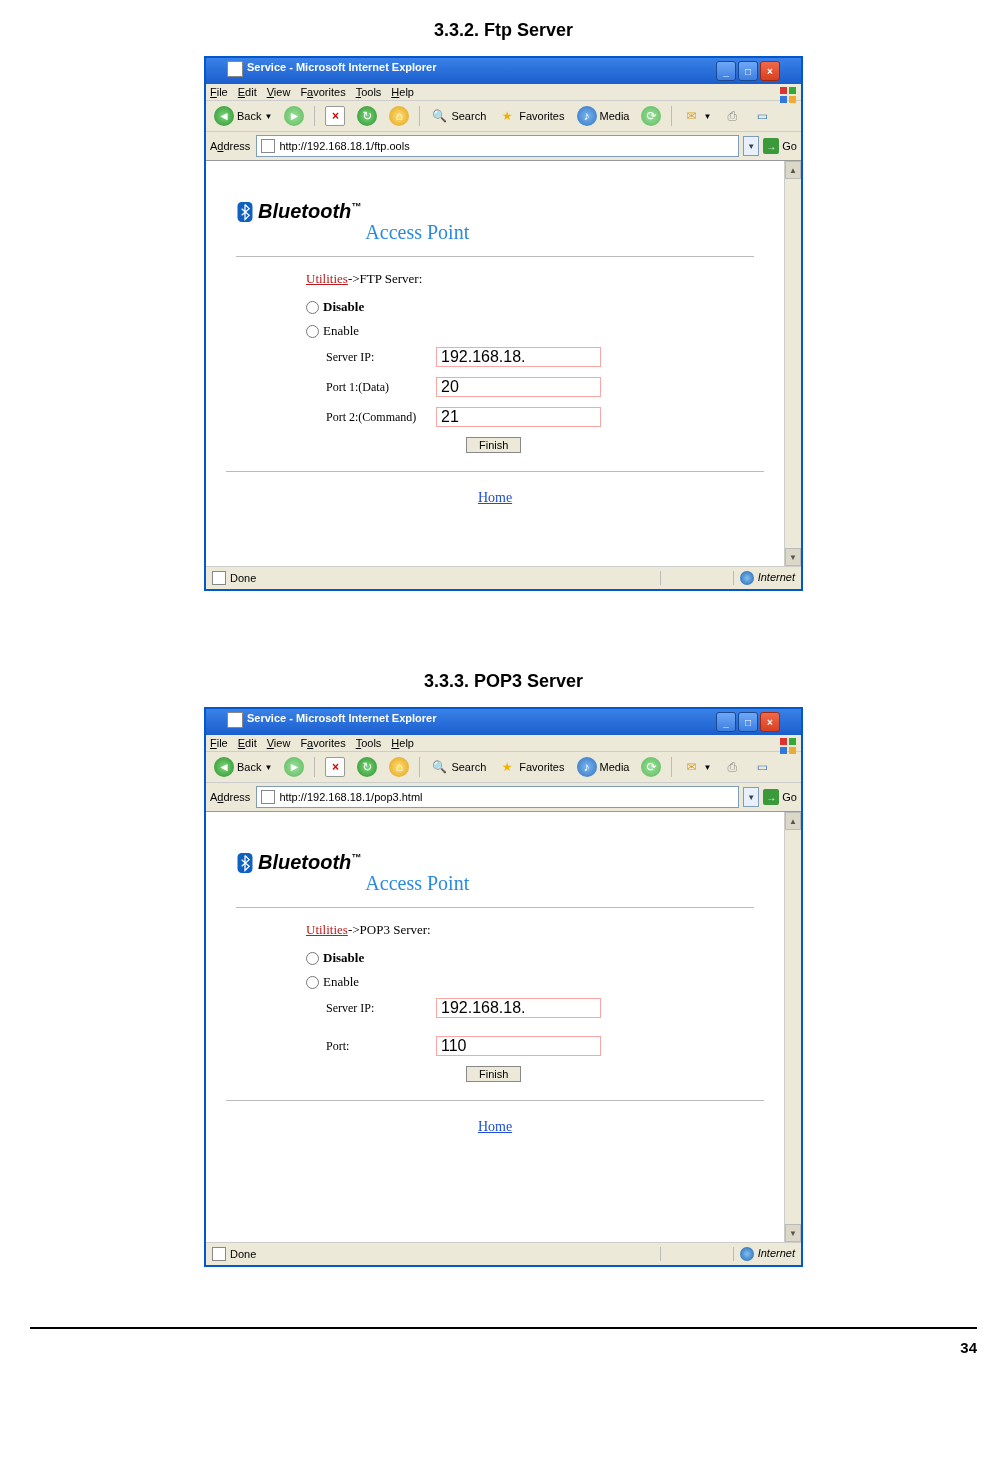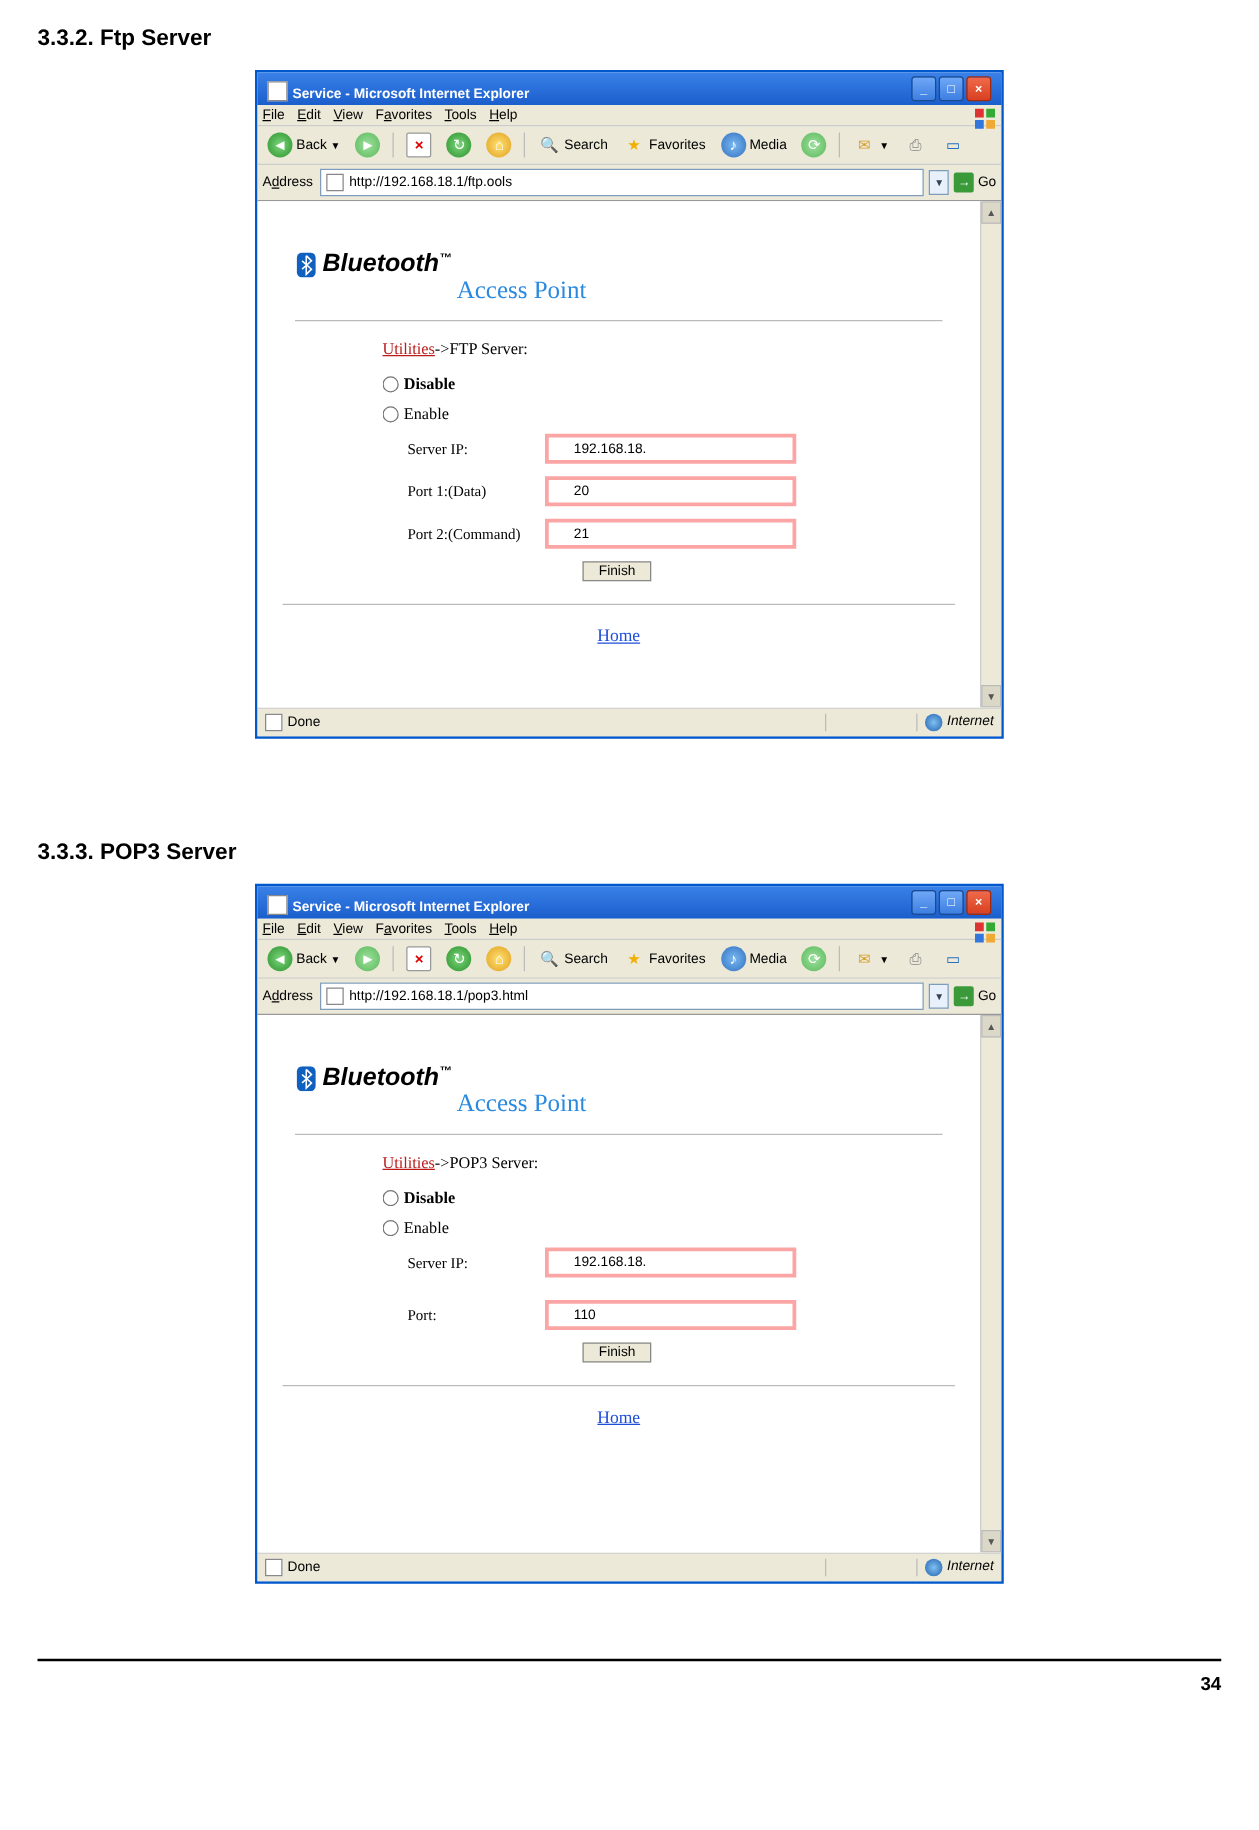--- a/index.html
+++ b/index.html
@@ -7,35 +7,36 @@
     margin: 0;
     padding: 20px 30px;
     background: #fff;
     width: 1007px;
     box-sizing: border-box;
   }
   .section-heading {
     font-size: 18px;
     font-weight: bold;
     margin: 0 0 15px 0;
+    text-align: center;
   }
   .browser-window {
     width: 595px;
     margin: 0 auto 40px auto;
     border: 2px solid #0058cc;
     background: #fff;
     font-family: Tahoma, Arial, sans-serif;
     font-size: 11px;
   }
   .titlebar {
     background: linear-gradient(to bottom, #3a81e8, #1a5ecc);
     color: #fff;
-    padding: 3px 8px;
-    display: flex;
-    align-items: flex-end;
+    padding: 3px 21px;
+    display: flex;
+    align-items: flex-start;
     height: 20px;
   }
   .titlebar .page-icon {
     width: 14px; height: 14px;
     background: #fff;
     border: 1px solid #888;
     margin-right: 4px;
   }
   .titlebar-text {
     flex: 1;
@@ -180,21 +181,21 @@
     font-size:20px;color:#2a8ae0;font-family: 'Times New Roman', serif; margin-top: 42px;
   }
   .hr-line { border:none;border-top:1px solid #bbb;margin:4px 0 14px 0; }
   .breadcrumb { margin-left:70px;font-size:13px;margin-bottom:12px; }
   .breadcrumb a { color:#b91c1c;text-decoration:underline; }
   .radio-row { margin-left:70px;font-size:13px;margin-bottom:8px;display:flex;align-items:center;gap:4px;font-weight:bold; }
   .radio-row input { margin:0; }
   .form-row { display:flex;align-items:center;margin-left:90px;margin-bottom:10px;font-size:12px; }
   .form-row .lbl { width:110px;text-align:left; }
   .form-row input[type=text] {
-    width:155px;border:3px solid #fca5a5;padding:2px 20px;font-size:11px;height:14px;
+    width:155px;border:1px solid #fca5a5;padding:2px 4px;font-size:16px;height:14px;
   }
   .finish-row { margin-left:230px;margin-top:6px; }
   .finish-btn {
     border:1px solid #888;background:#ece9d8;padding:1px 12px;font-size:11px;
   }
   .hr-line2 { border:none;border-top:1px solid #bbb;margin:18px -10px 18px -10px; }
   .home-link { text-align:center;margin-top:10px; }
   .home-link a { color:#1d4ed8;text-decoration:underline;font-size:14px; }
   .statusbar {
     background:#ece9d8;border-top:1px solid #ccc;

